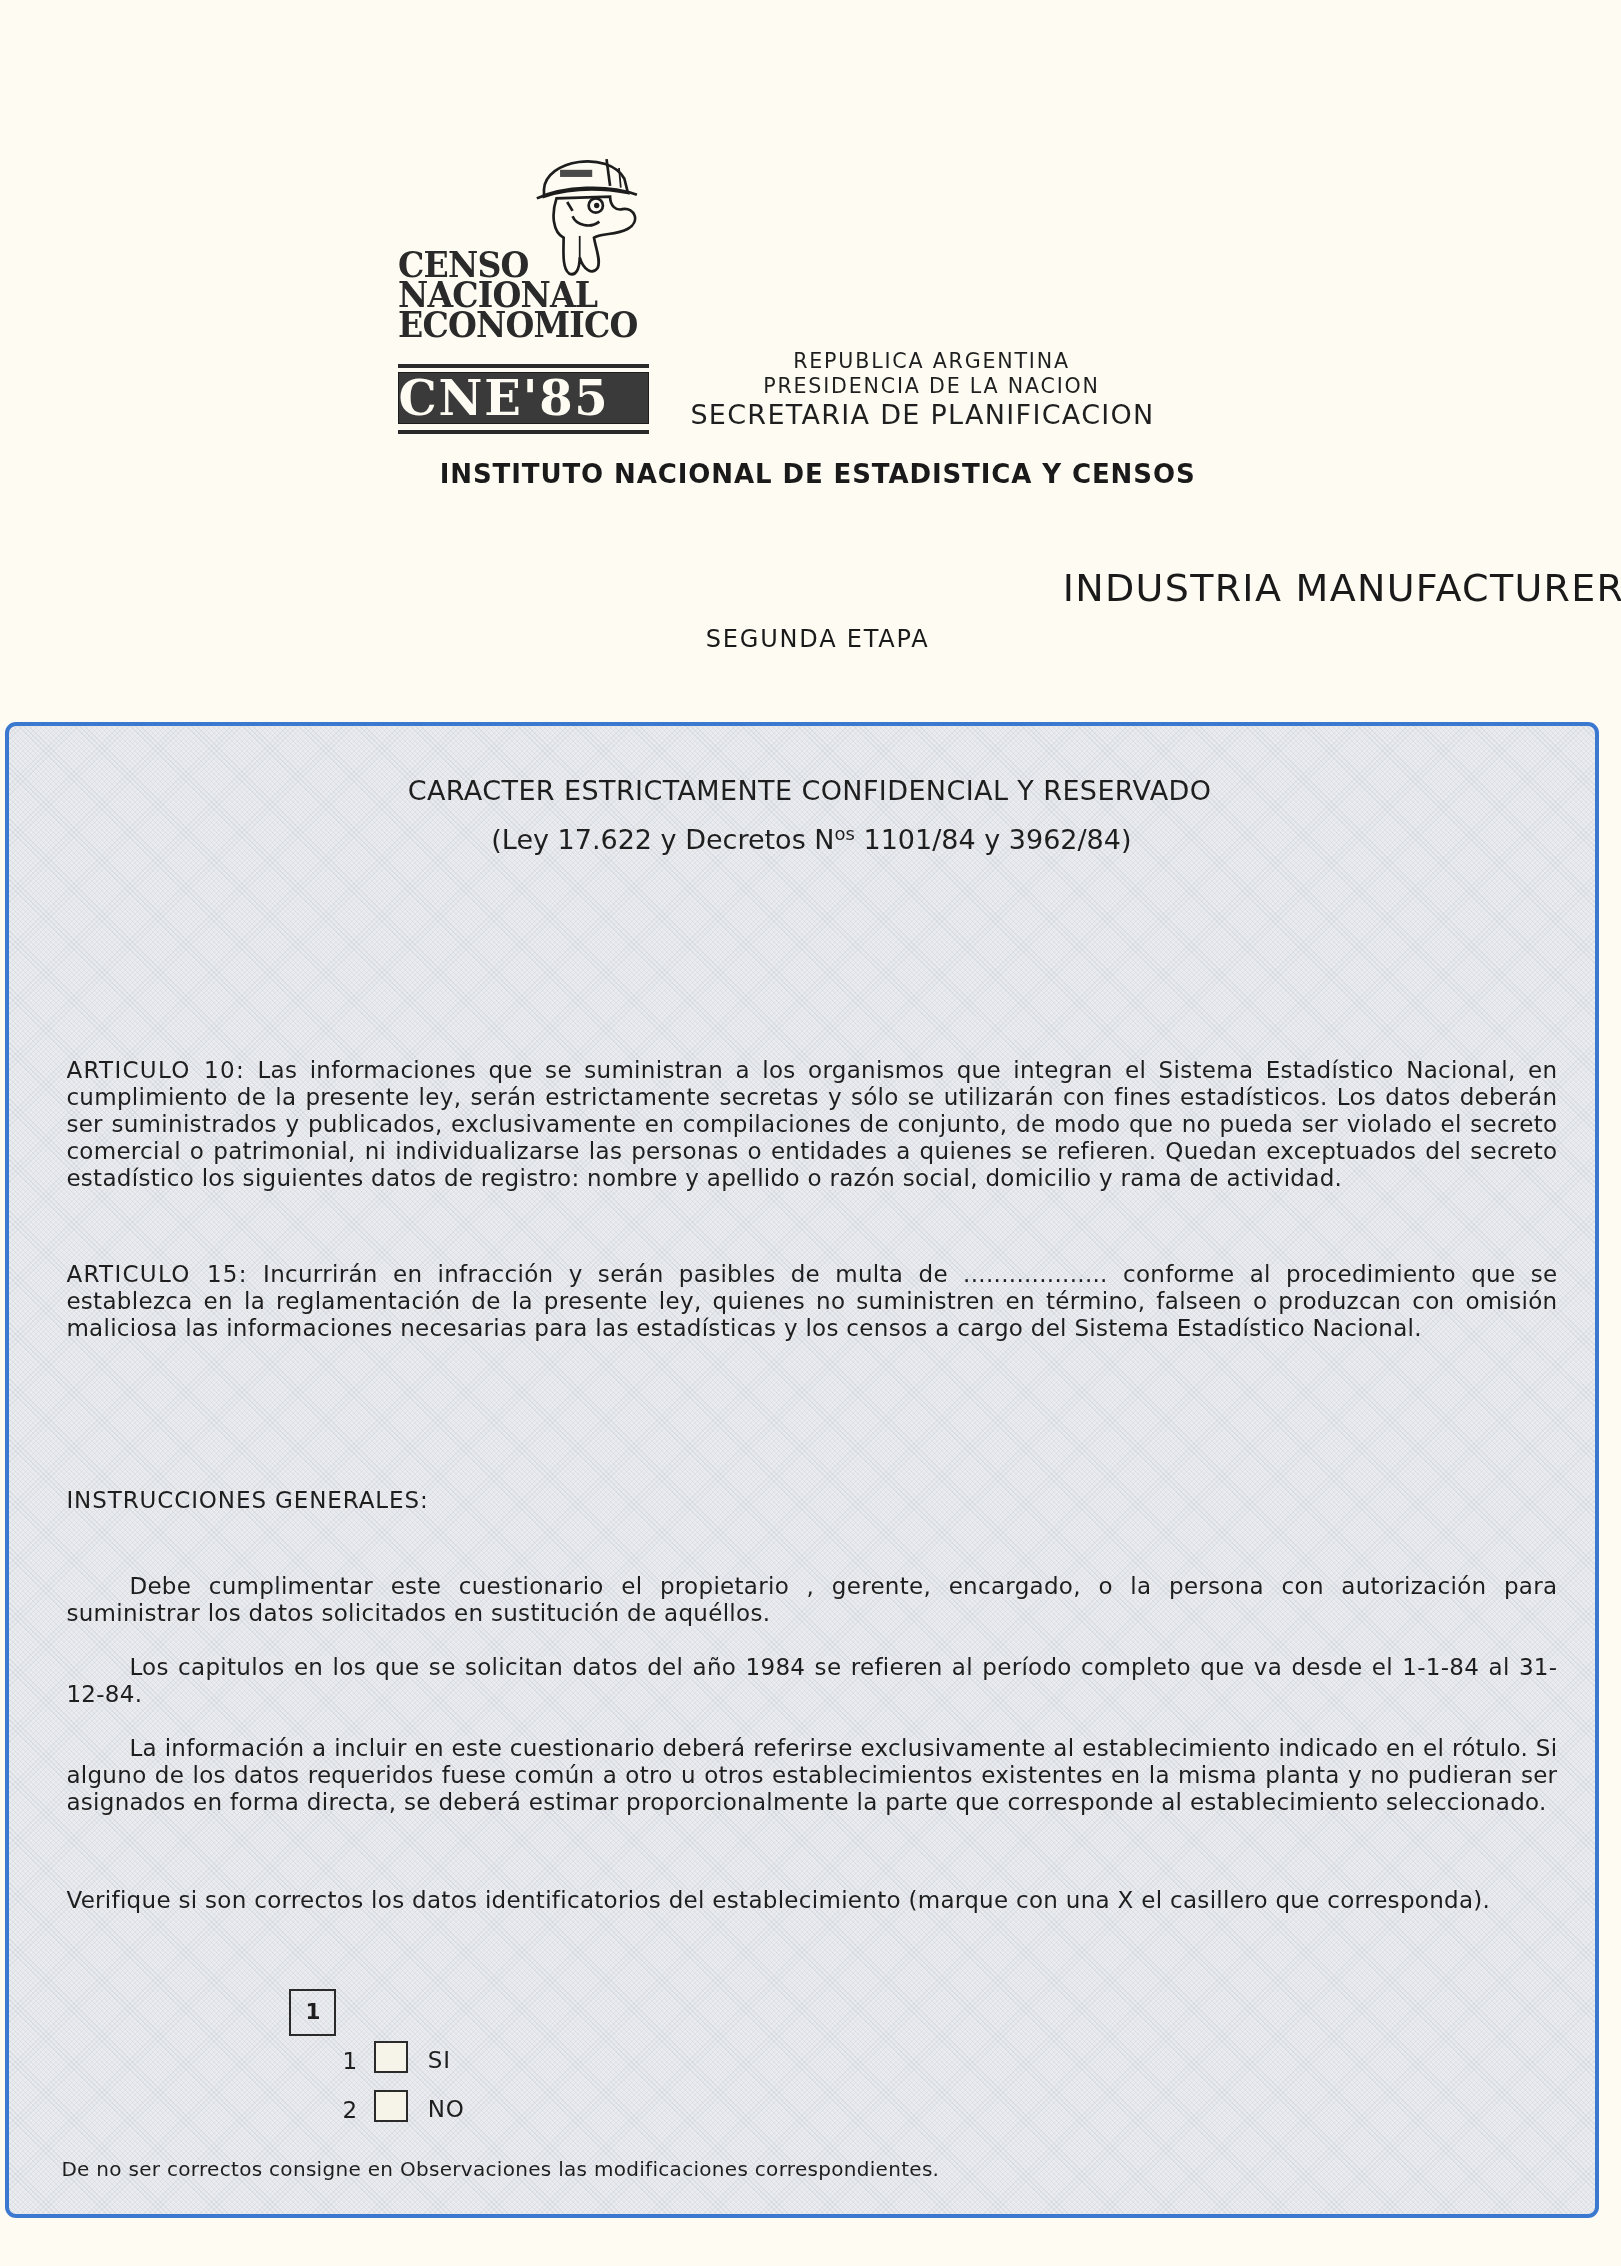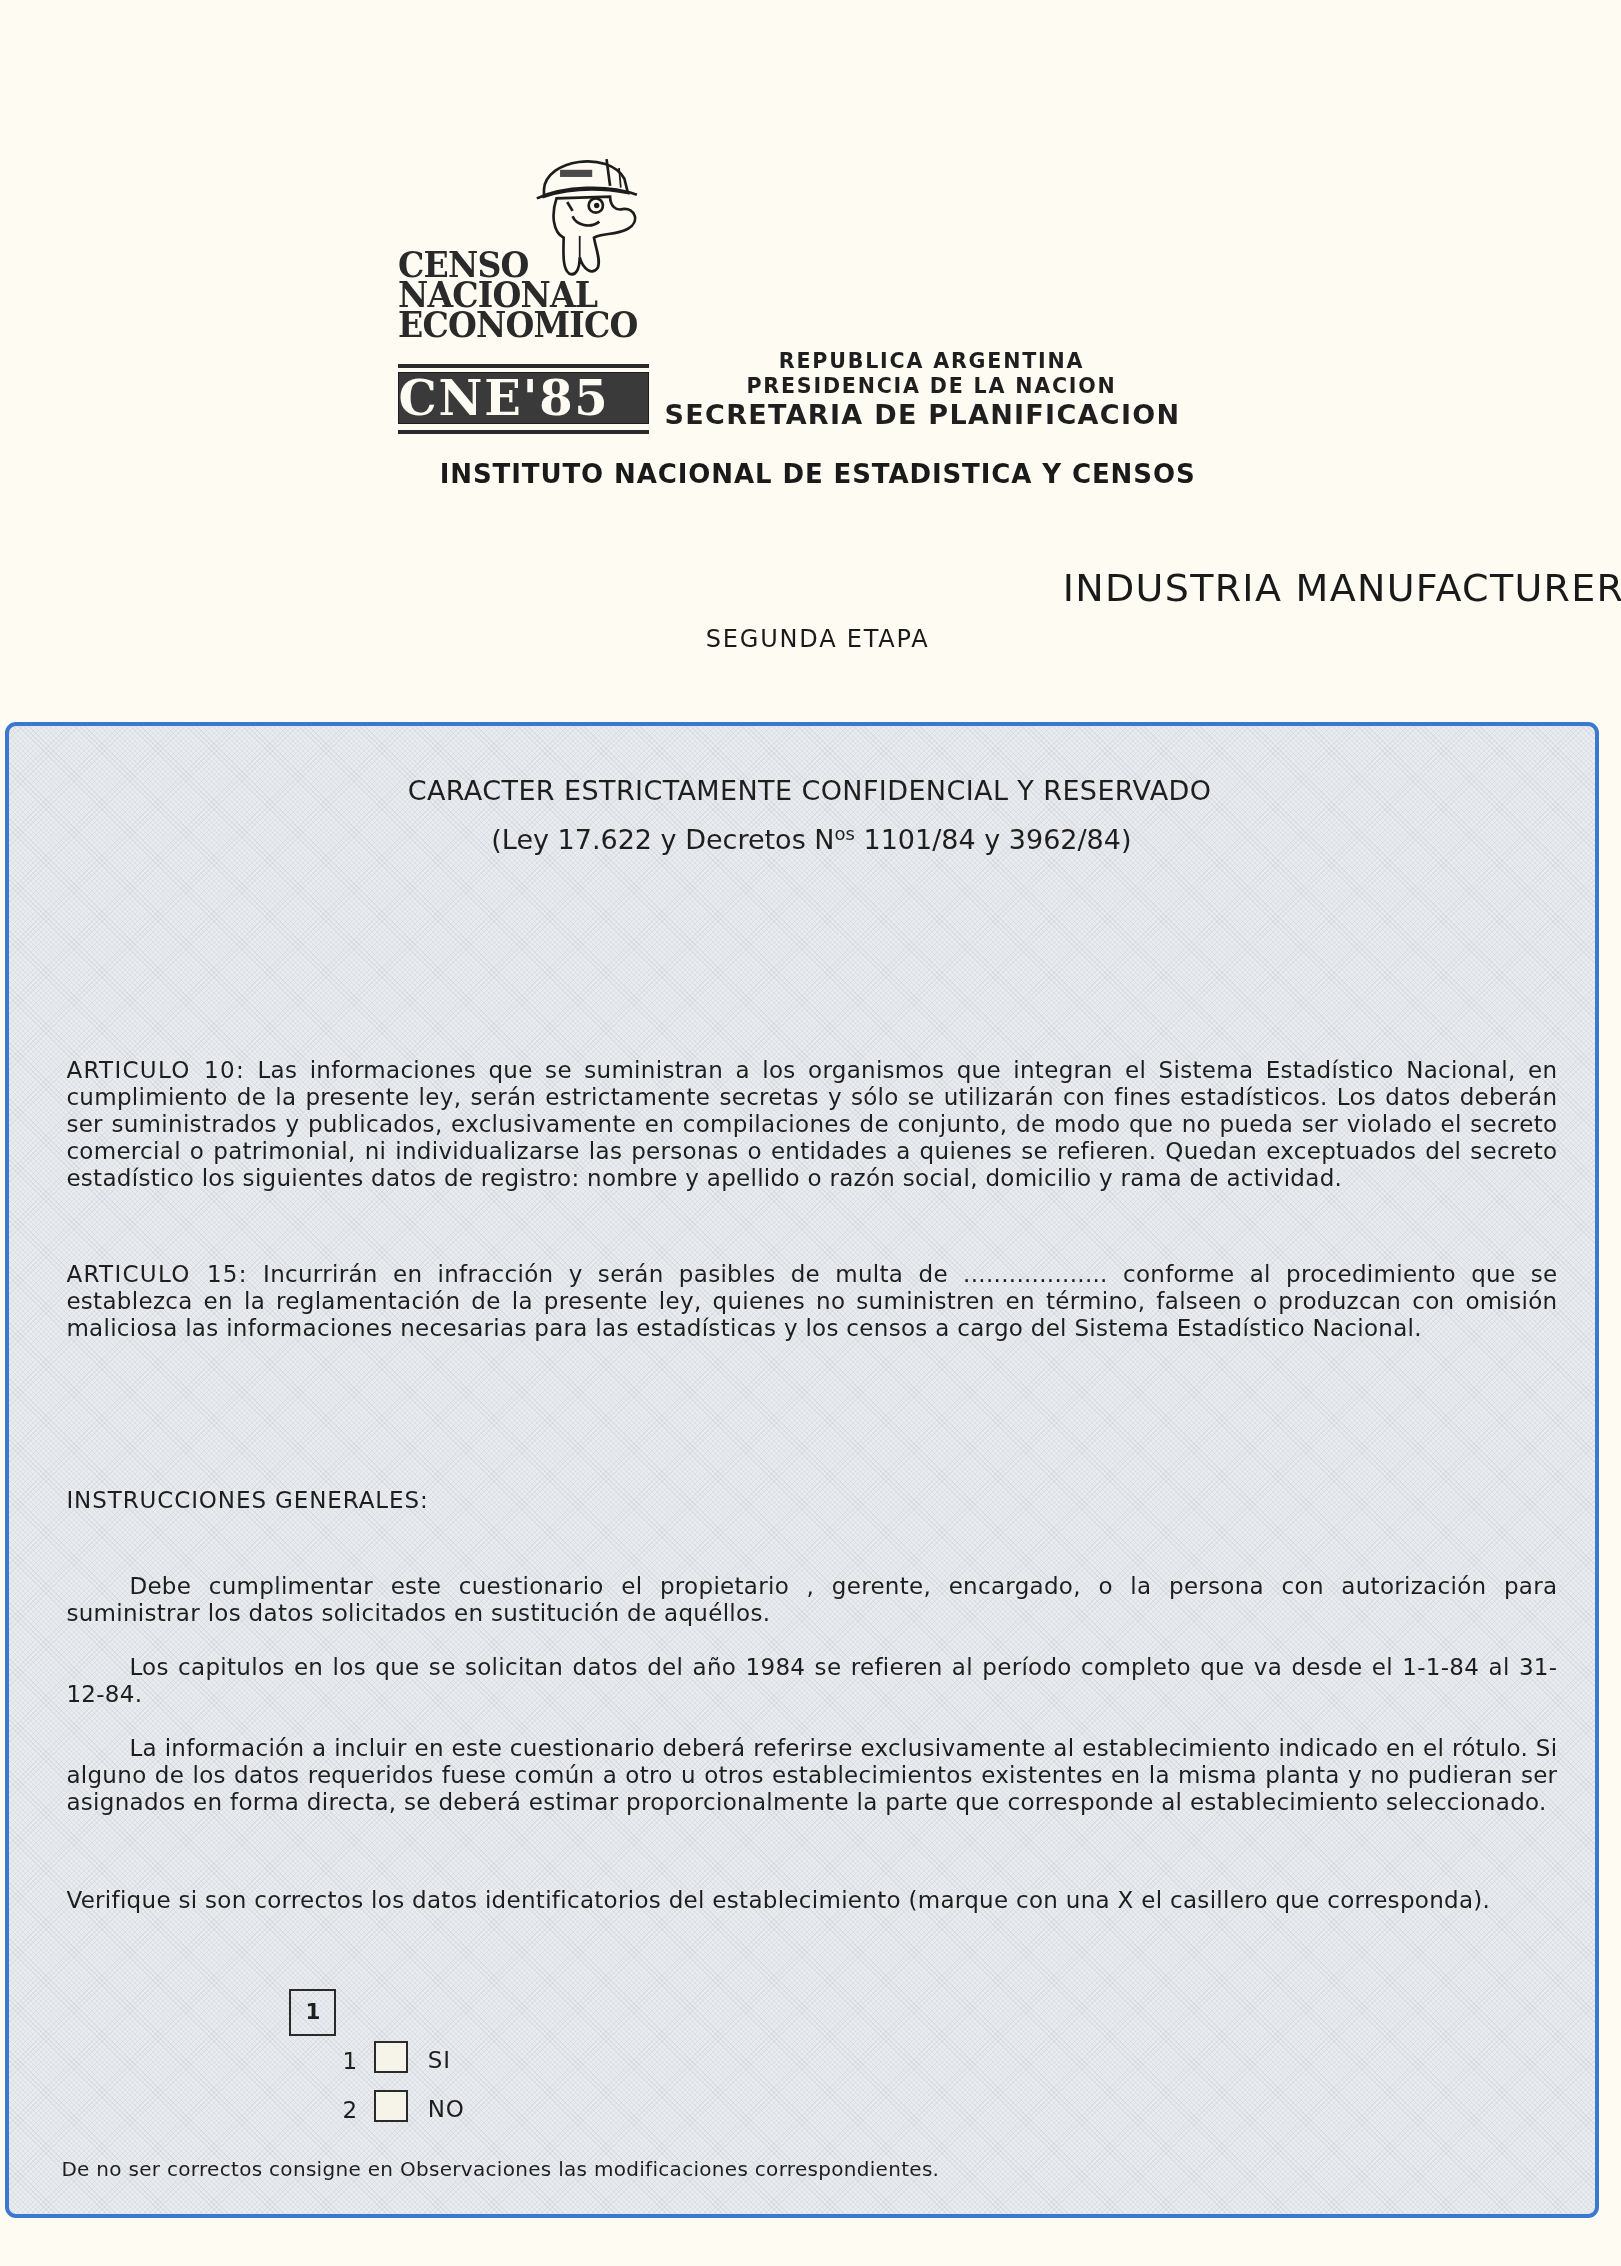--- a/index.html
+++ b/index.html
@@ -68,21 +68,20 @@
       line-height: 50px;
       letter-spacing: 1.8px;
     }
 
     .gov-block {
       position: absolute;
       left: 663px;
       top: 349px;
       width: 537px;
       text-align: center;
-      font-weight: bold;
     }
     .gov-small {
       font-size: 20.6px;
       letter-spacing: 1.8px;
       line-height: 25px;
       color: #1f1f1f;
     }
     .gov-large {
       font-size: 27px;
       letter-spacing: 1.3px;

